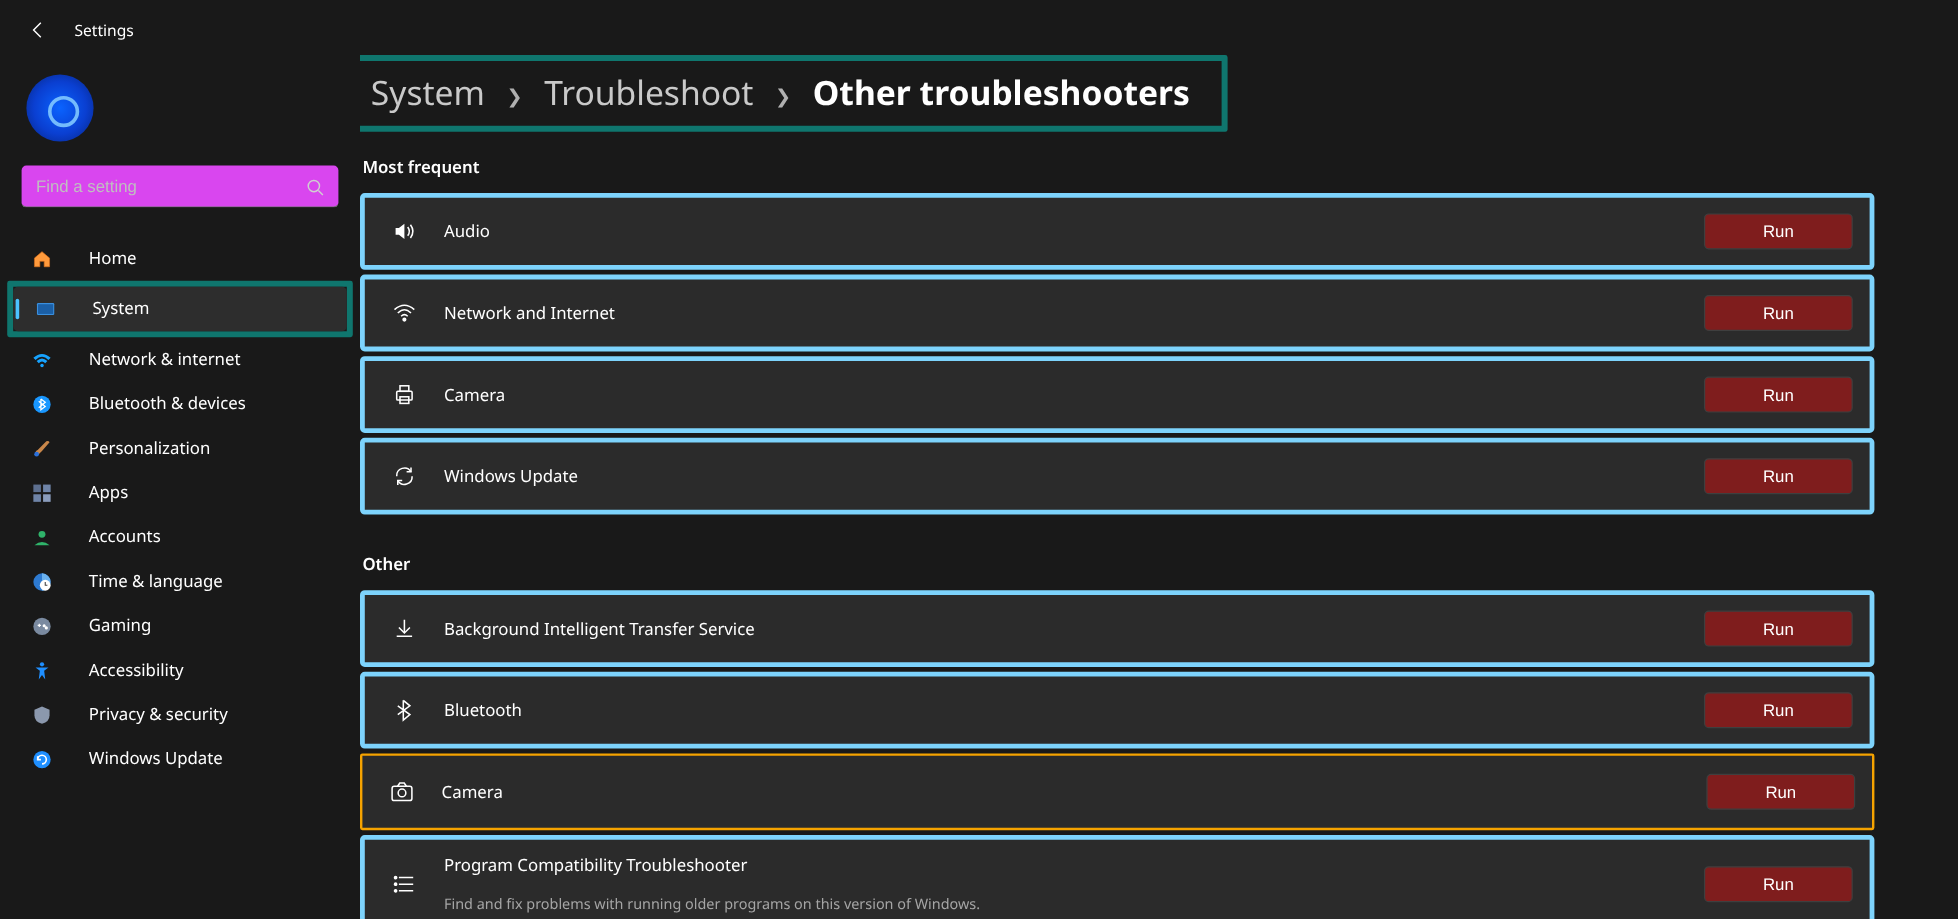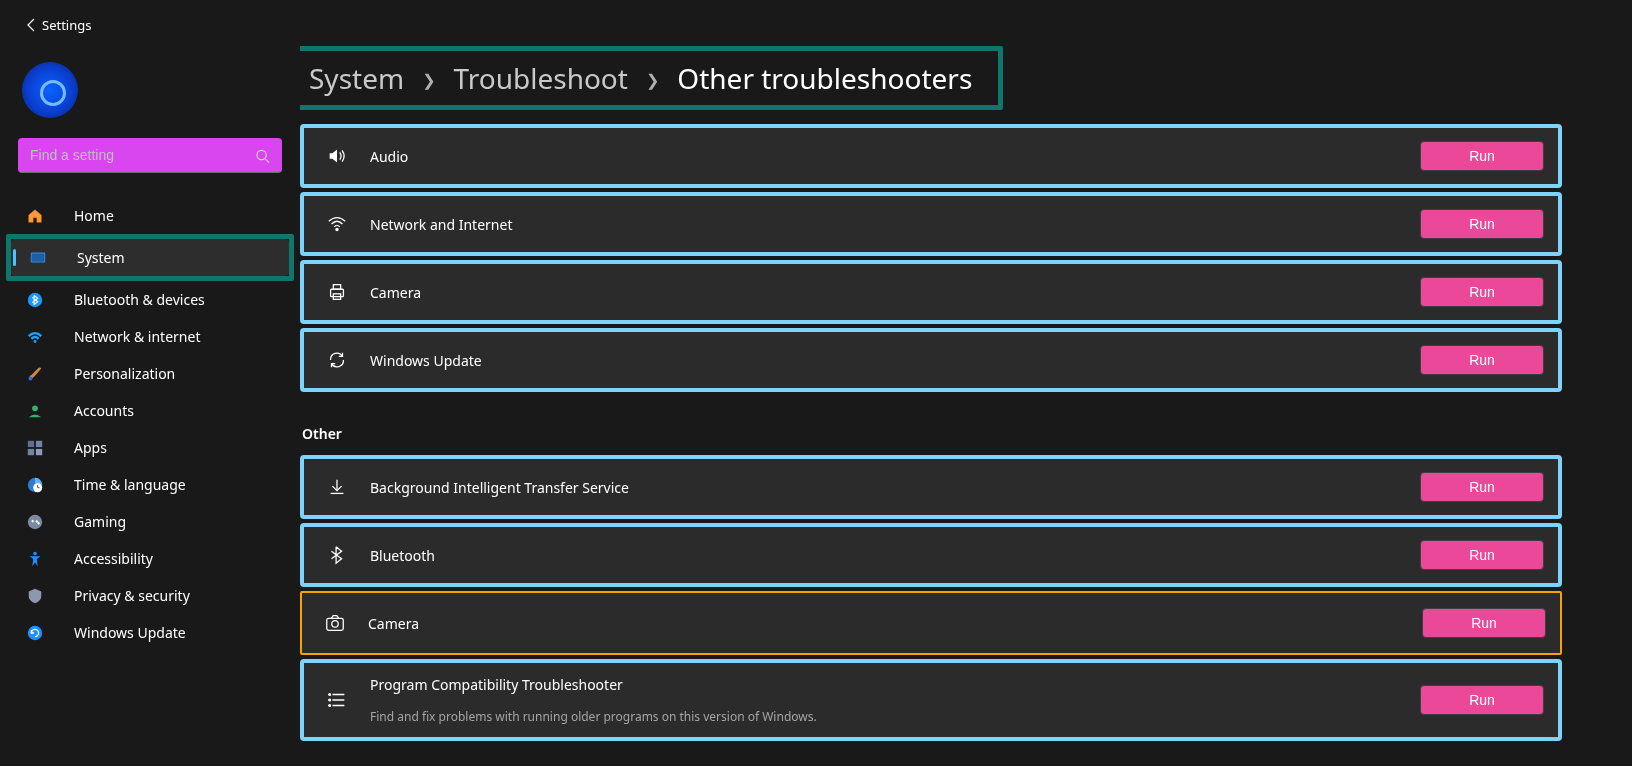--- a/index.html
+++ b/index.html
@@ -11,20 +11,21 @@
     width: 1632px;
     height: 766px;
     overflow: hidden;
     position: relative;
   }
 
   
   .titlebar {
     display: flex;
     align-items: center;
+    gap: 20px;
     padding: 14px 20px 10px 22px;
     height: 46px;
   }
   .back-arrow {
     display: flex;
     align-items: center;
     justify-content: center;
     width: 20px;
     height: 20px;
     color: #ffffff;
@@ -143,21 +144,21 @@
     display: flex;
     align-items: center;
     gap: 18px;
     padding: 8px 18px 8px 2px;
     font-size: 28px;
     font-weight: 400;
     color: #c9c9c9;
   }
   .breadcrumb .crumb.current {
     color: #ffffff;
-    font-weight: 400;
+    font-weight: 700;
   }
   .breadcrumb .chev {
     font-size: 16px;
     color: #b0b0b0;
     margin-top: 4px;
   }
 
   .section-label {
     font-size: 14px;
     font-weight: 600;
@@ -203,21 +204,21 @@
   .card-title {
     font-size: 14px;
     color: #ffffff;
   }
   .card-sub {
     font-size: 12px;
     color: #a5a5a5;
     margin-top: 12px;
   }
   .run-btn {
-    background: #ec4899;
+    background: #7f1d1d;
     border: 1px solid #3f3f3f;
     color: #ffffff;
     font-size: 14px;
     border-radius: 4px;
     padding: 6px 0;
     width: 124px;
     text-align: center;
     cursor: pointer;
   }
 
@@ -267,69 +268,69 @@
                 <rect x="2" y="4" width="16" height="11" rx="1" fill="#3a8fde"></rect>
                 <rect x="3" y="5" width="14" height="9" fill="#1b5fa6"></rect>
               </svg>
           </span>
           <span>System</span>
         </li>
       </div>
 
       <li class="nav-item">
         <span class="nav-icon">
-          <svg width="18" height="18" viewBox="0 0 20 20">
-              <circle cx="10" cy="10" r="8" fill="#1997ff"></circle>
-              <path d="M9 5 V15 L13 12 L7 7 M9 5 L13 8 L7 13" stroke="#fff" stroke-width="1.2" fill="none"></path>
-            </svg>
-        </span>
-        <span>Bluetooth &amp; devices</span>
-      </li>
-
-      <li class="nav-item">
-        <span class="nav-icon">
           <svg width="18" height="18" viewBox="0 0 20 20" fill="#17a3ff">
               <path d="M2 8 Q10 1 18 8 L16 10 Q10 4 4 10 Z"></path>
               <path d="M5 11 Q10 6 15 11 L13 13 Q10 10 7 13 Z"></path>
               <circle cx="10" cy="15" r="1.6"></circle>
             </svg>
         </span>
         <span>Network &amp; internet</span>
       </li>
 
       <li class="nav-item">
         <span class="nav-icon">
           <svg width="18" height="18" viewBox="0 0 20 20">
+              <circle cx="10" cy="10" r="8" fill="#1997ff"></circle>
+              <path d="M9 5 V15 L13 12 L7 7 M9 5 L13 8 L7 13" stroke="#fff" stroke-width="1.2" fill="none"></path>
+            </svg>
+        </span>
+        <span>Bluetooth &amp; devices</span>
+      </li>
+
+      <li class="nav-item">
+        <span class="nav-icon">
+          <svg width="18" height="18" viewBox="0 0 20 20">
               <path d="M4 16 Q3 12 6 11 L14 3 Q16 2 17 4 L10 12 Q8 15 4 16" fill="#c9874a"></path>
               <circle cx="5" cy="15" r="2.2" fill="#2b6fd8"></circle>
             </svg>
         </span>
         <span>Personalization</span>
-      </li>
-
-      <li class="nav-item">
-        <span class="nav-icon">
-          <svg width="18" height="18" viewBox="0 0 20 20" fill="#2fb36a">
-              <circle cx="10" cy="7" r="3.2"></circle>
-              <path d="M3 17 Q10 11 17 17 Z"></path>
-            </svg>
-        </span>
-        <span>Accounts</span>
       </li>
 
       <li class="nav-item">
         <span class="nav-icon">
           <svg width="18" height="18" viewBox="0 0 20 20">
               <rect x="2" y="2" width="7" height="7" fill="#5d6f8f"></rect>
               <rect x="11" y="2" width="7" height="7" fill="#6f84a8"></rect>
               <rect x="2" y="11" width="7" height="7" fill="#6f84a8"></rect>
               <rect x="11" y="11" width="7" height="7" fill="#8a9cbc"></rect>
             </svg>
         </span>
         <span>Apps</span>
+      </li>
+
+      <li class="nav-item">
+        <span class="nav-icon">
+          <svg width="18" height="18" viewBox="0 0 20 20" fill="#2fb36a">
+              <circle cx="10" cy="7" r="3.2"></circle>
+              <path d="M3 17 Q10 11 17 17 Z"></path>
+            </svg>
+        </span>
+        <span>Accounts</span>
       </li>
 
       <li class="nav-item">
         <span class="nav-icon">
           <svg width="18" height="18" viewBox="0 0 20 20">
               <circle cx="10" cy="10" r="8" fill="#2d7ad1"></circle>
               <path d="M10 2 A8 8 0 0 1 10 18" fill="#6ab1ef"></path>
               <circle cx="13" cy="13" r="5" fill="#fff"></circle>
               <path d="M13 10 V13 H15" stroke="#444" stroke-width="1" fill="none"></path>
             </svg>
@@ -383,20 +384,21 @@
     <div class="breadcrumb-wrap highlight-box" style="margin-left:-6px; padding:0 8px;">
       <div class="breadcrumb">
         <span class="crumb">System</span>
         <span class="chev">❯</span>
         <span class="crumb">Troubleshoot</span>
         <span class="chev">❯</span>
         <span class="crumb current">Other troubleshooters</span>
       </div>
     </div>
 
+    <div class="section-label">Most frequent</div>
     <div class="card-list">
 
       <div class="card">
         <div class="card-icon">
           <svg width="22" height="22" viewBox="0 0 24 24" fill="none" stroke="currentColor" stroke-width="1.4">
               <path d="M4 9 H7 L12 5 V19 L7 15 H4 Z" fill="currentColor" stroke="none"></path>
               <path d="M15 8 Q18 12 15 16"></path>
               <path d="M17.5 6 Q22 12 17.5 18"></path>
             </svg>
         </div>

